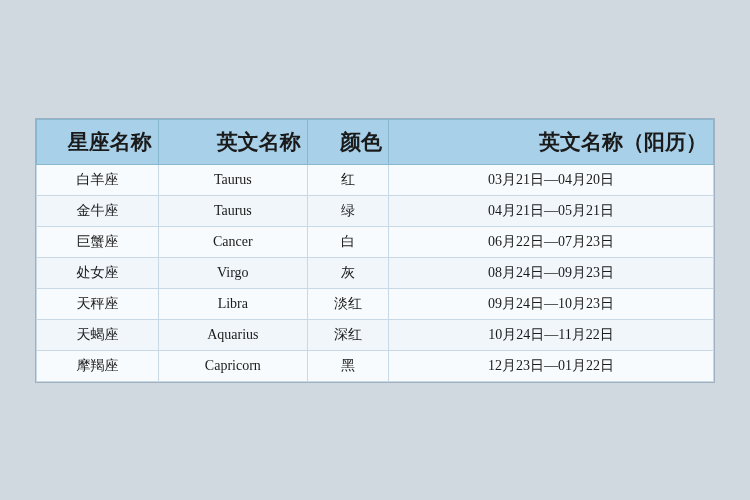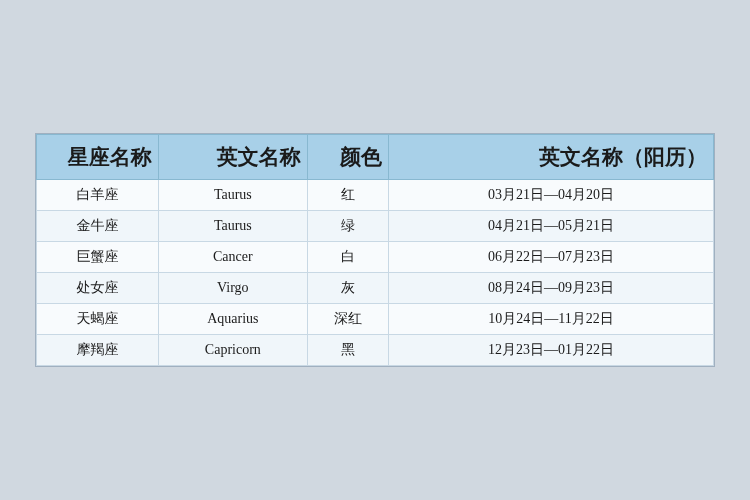--- a/index.html
+++ b/index.html
@@ -89,20 +89,26 @@
           <td>白</td>
           <td>06月22日—07月23日</td>
         </tr>
         <tr>
           <td>处女座</td>
           <td>Virgo</td>
           <td>灰</td>
           <td>08月24日—09月23日</td>
         </tr>
         <tr>
+          <td>天秤座</td>
+          <td>Libra</td>
+          <td>淡红</td>
+          <td>09月24日—10月23日</td>
+        </tr>
+        <tr>
           <td>天蝎座</td>
           <td>Aquarius</td>
           <td>深红</td>
           <td>10月24日—11月22日</td>
         </tr>
         <tr>
           <td>摩羯座</td>
           <td>Capricorn</td>
           <td>黑</td>
           <td>12月23日—01月22日</td>

